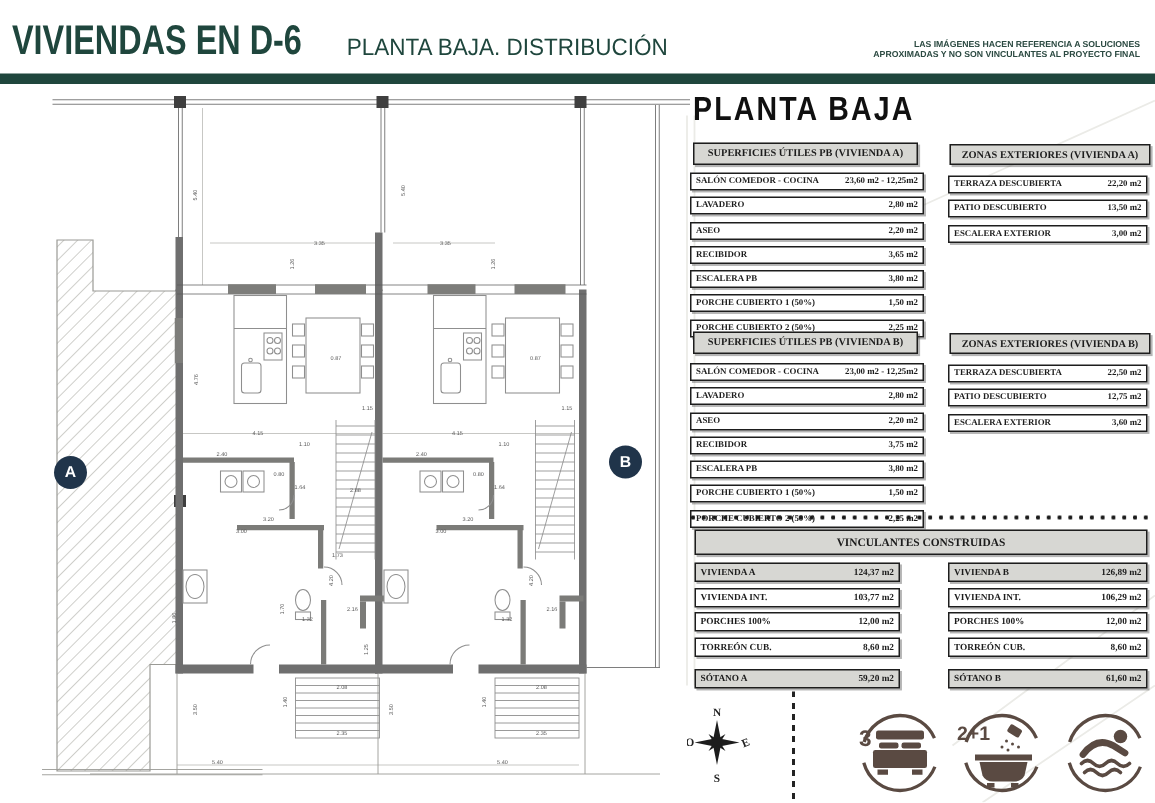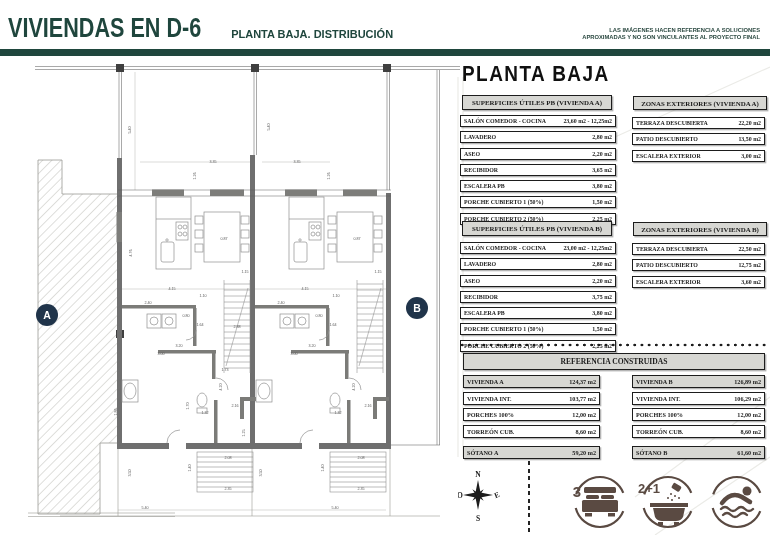--- a/index.html
+++ b/index.html
@@ -2,21 +2,21 @@
 <html><head>
 <meta charset="utf-8">
 <style>
   html,body{margin:0;padding:0;}
   body{width:770px;height:535px;position:relative;background:#fff;overflow:hidden;
        font-family:"Liberation Sans",sans-serif;color:#1c1c1c;}
   
   .hdr-title{position:absolute;left:8px;top:16px;color:#1f463d;white-space:nowrap;}
   .hdr-title .big{display:inline-block;font-size:24px;font-weight:800;letter-spacing:0px;
        transform:scale(.9,1.15);transform-origin:left bottom;}
-  .hdr-title .sub{display:inline-block;font-size:11px;font-weight:700;margin-left:4px;
+  .hdr-title .sub{display:inline-block;font-size:15px;font-weight:400;margin-left:4px;
        transform:scaleY(1.05);transform-origin:left bottom;}
   .hdr-disc{position:absolute;right:10px;top:27px;text-align:right;font-size:5.8px;
        line-height:7px;font-weight:700;color:#2c4a42;}
   .hdr-bar{position:absolute;left:0;top:49px;width:770px;height:7px;background:#1f463d;}
   
   #plan{position:absolute;left:0;top:0;width:460px;height:535px;}
   .dim{font-family:"Liberation Sans",sans-serif;font-size:3.7px;fill:#5a5a5a;text-anchor:middle;}
   .badge{position:absolute;width:22px;height:22px;border-radius:50%;background:#20344a;color:#fff;
        display:flex;align-items:center;justify-content:center;font-size:10.5px;font-weight:700;}
   
@@ -419,21 +419,21 @@
         <span class="tv">12,75 m2</span>
       </div>
       <div class="trow">
         <span class="tl">ESCALERA EXTERIOR</span>
         <span class="tv">3,60 m2</span>
       </div>
     </div>
 
   <div class="dots" style="left:5px;top:286px;width:306px;"></div>
 
-  <div class="thead" style="left:8px;top:296px;width:300px;height:15px;font-size:7.6px;">REFERENCIA CONSTRUIDAS</div>
+  <div class="thead" style="left:8px;top:296px;width:300px;height:15px;font-size:7.6px;">VINCULANTES CONSTRUIDAS</div>
   <div class="rows c-rows" style="left:8px;top:318px;width:137px;">
       <div class="trow shaded">
         <span class="tl">VIVIENDA A</span>
         <span class="tv">124,37 m2</span>
       </div>
       <div class="trow">
         <span class="tl">VIVIENDA INT.</span>
         <span class="tv">103,77 m2</span>
       </div>
       <div class="trow">

